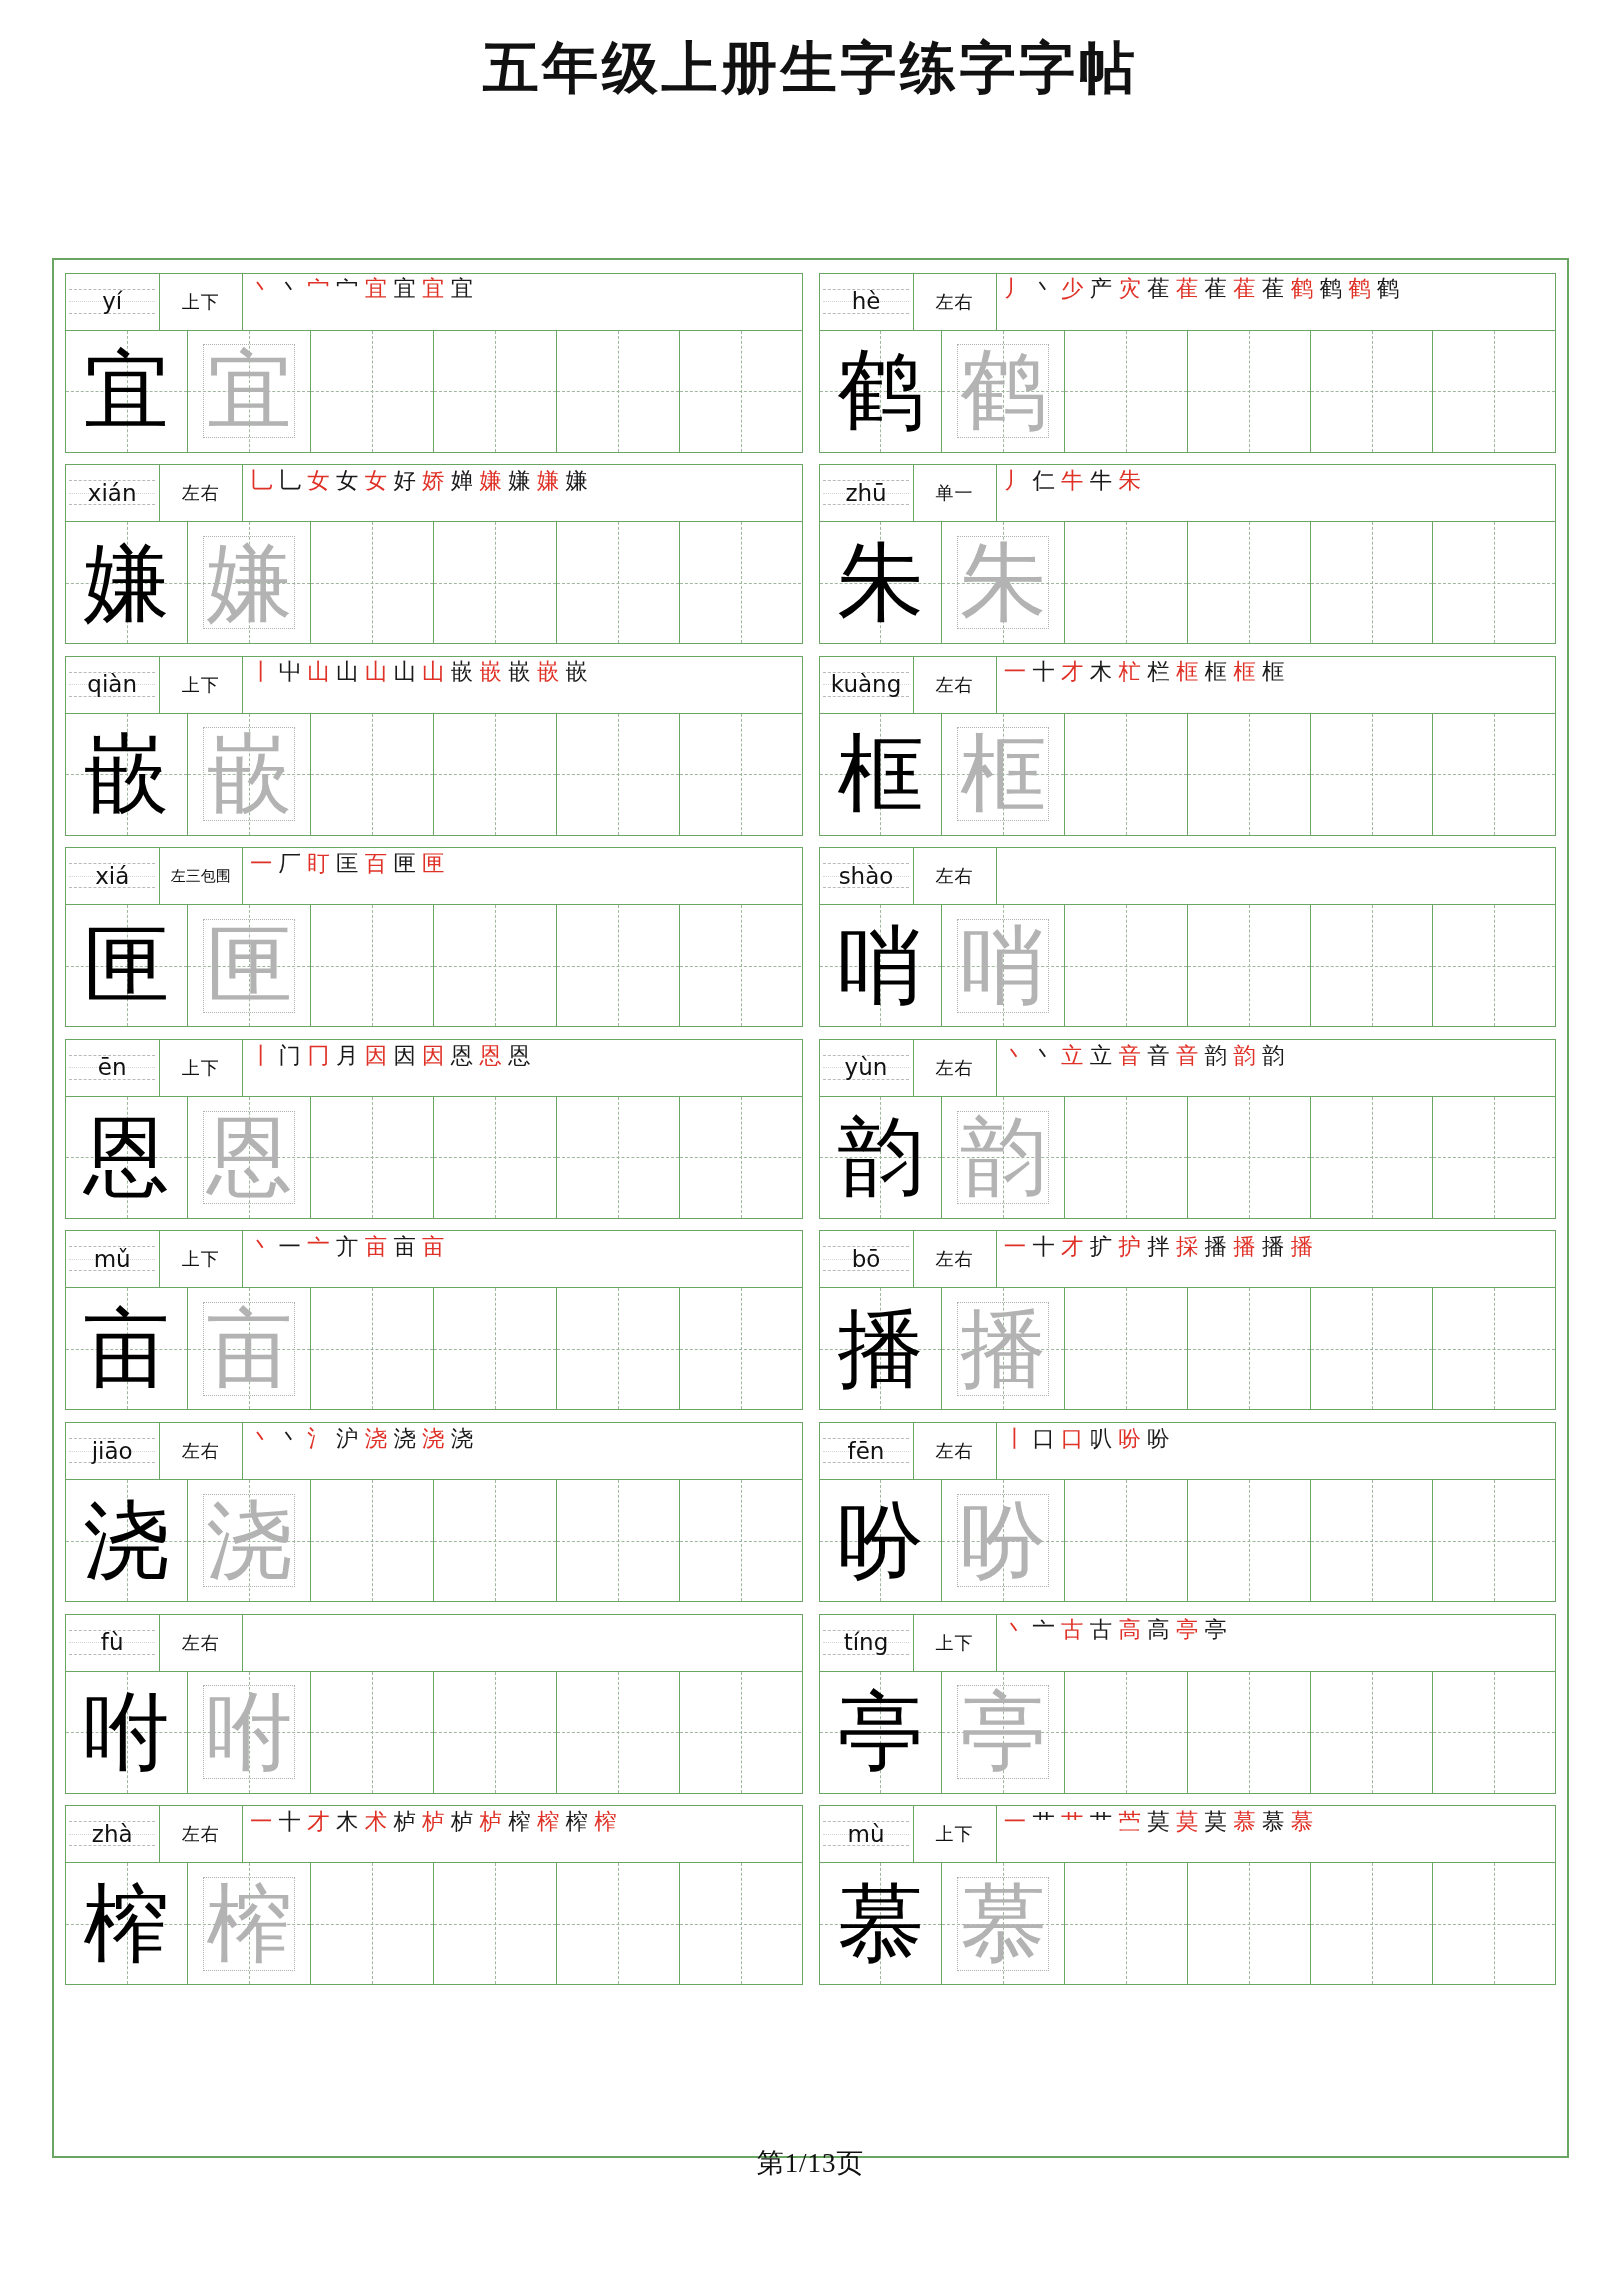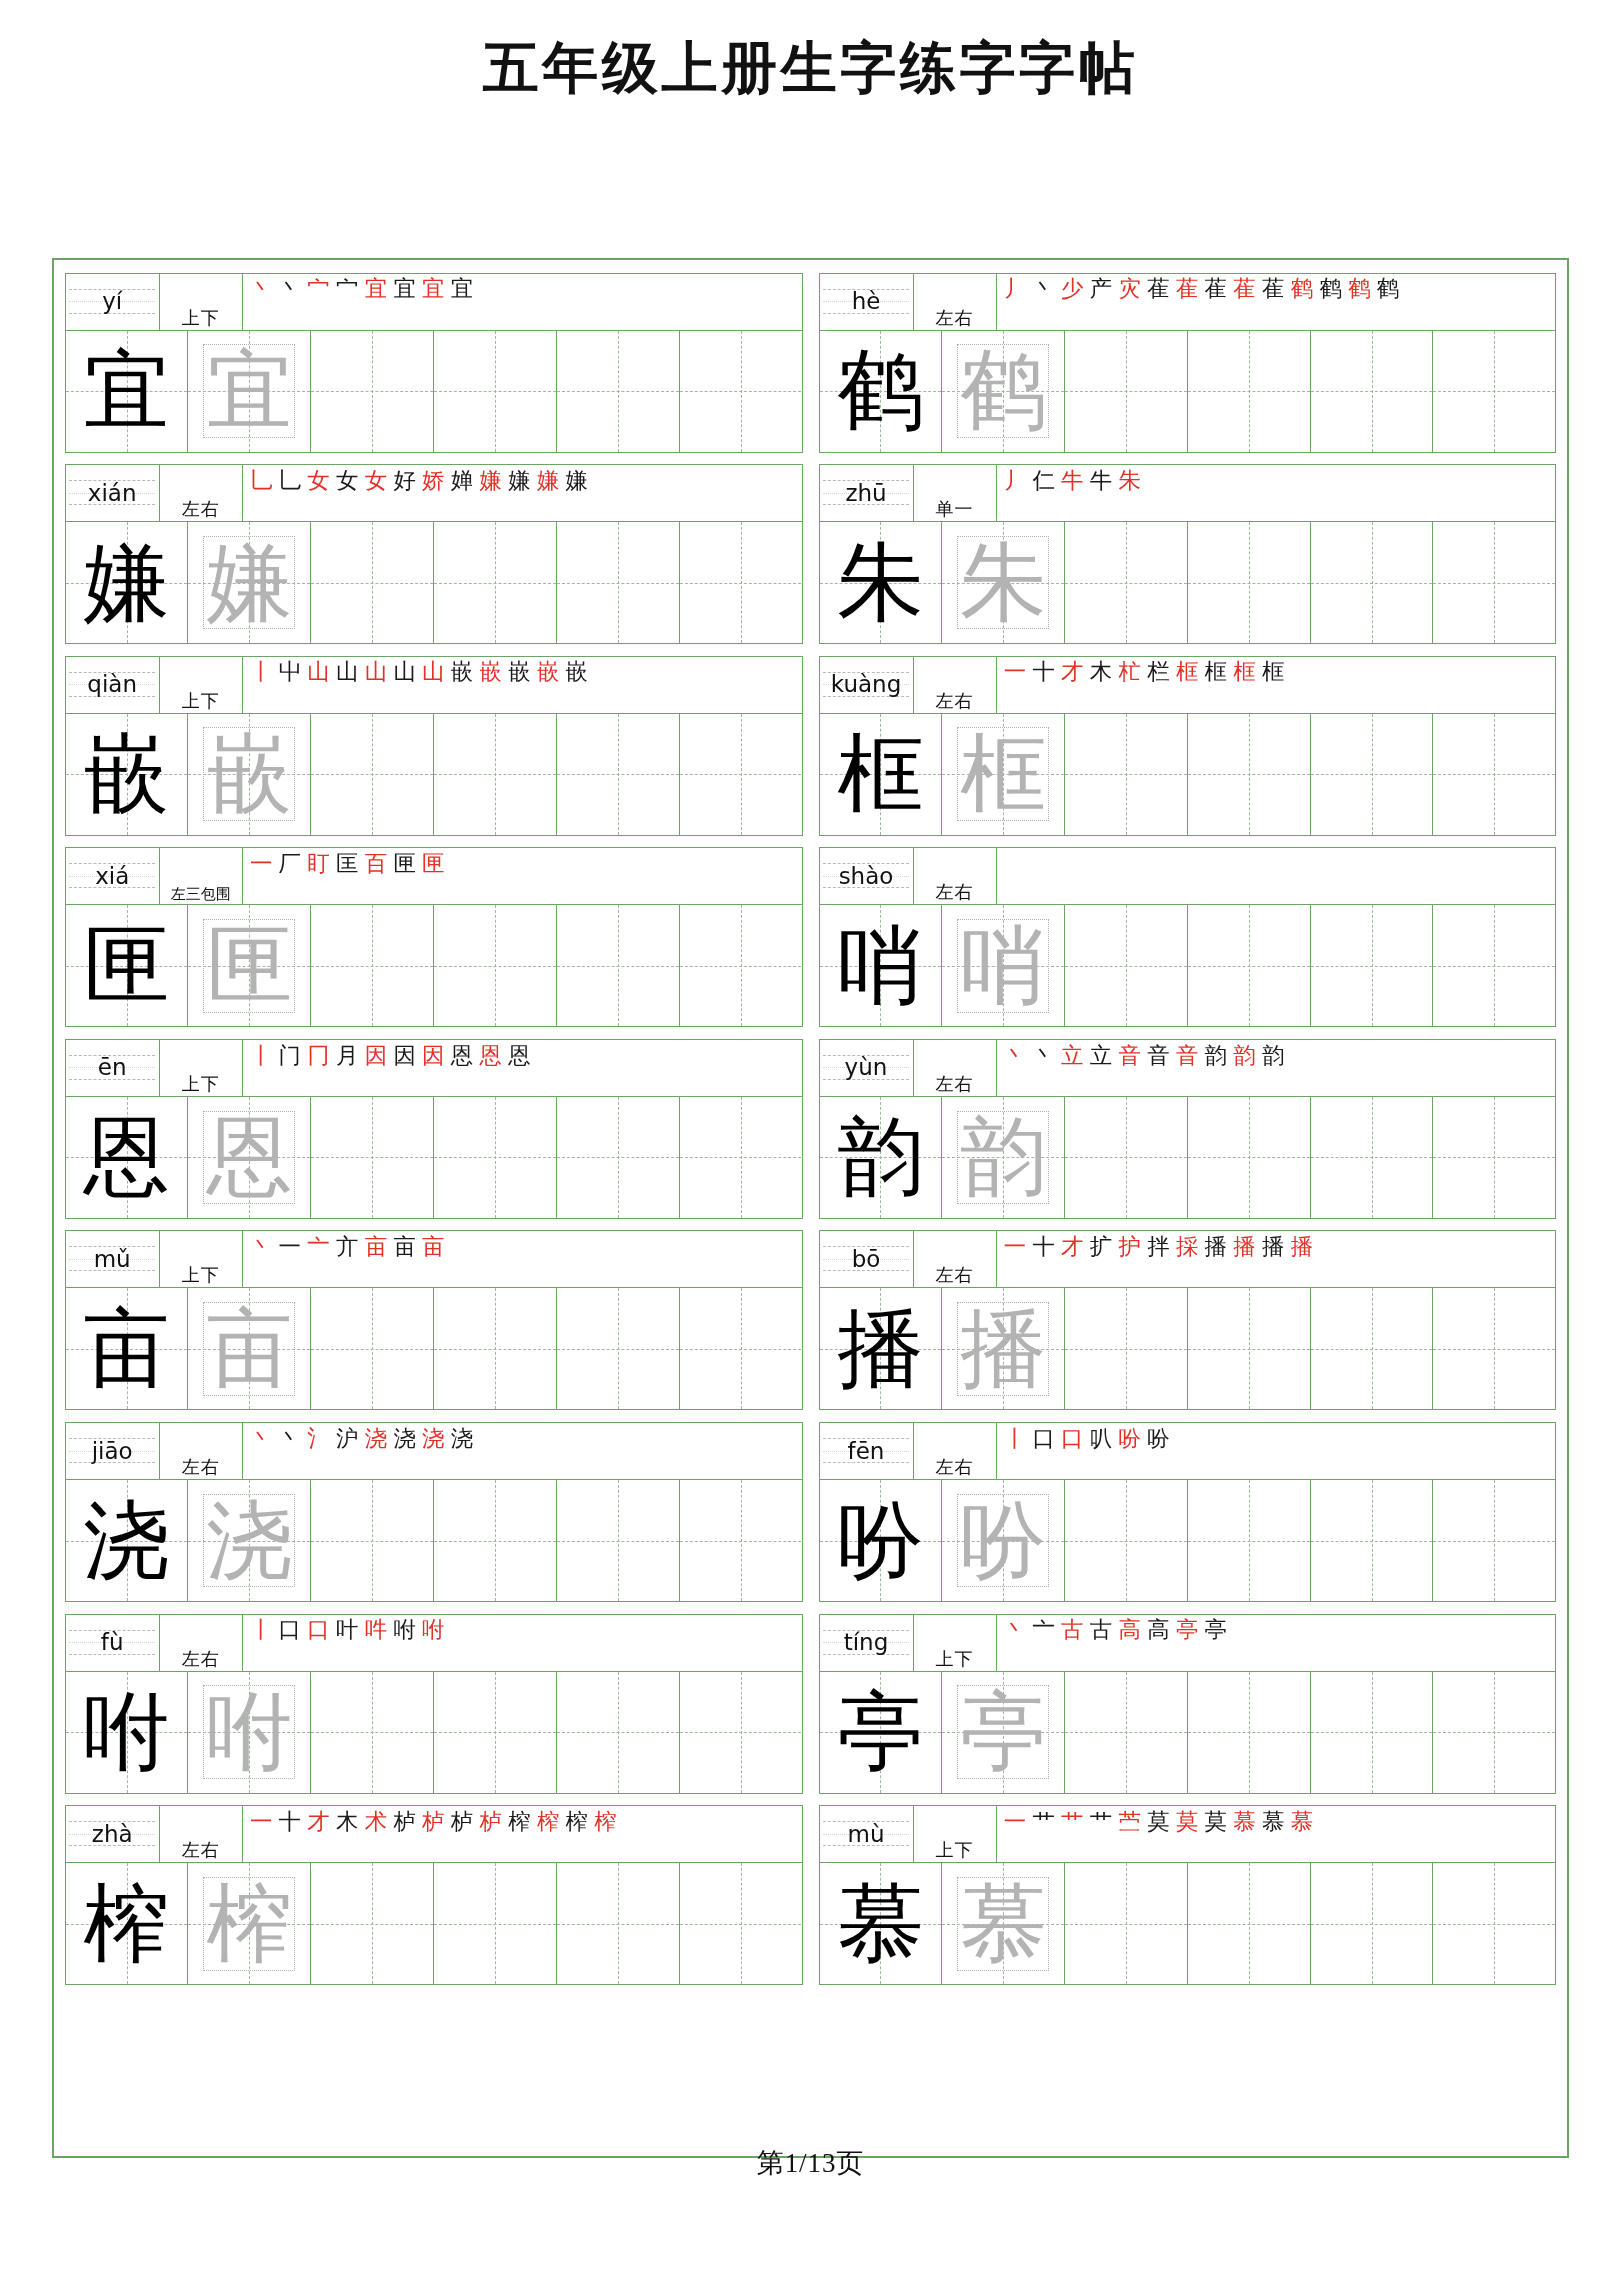--- a/index.html
+++ b/index.html
@@ -102,21 +102,21 @@
     border-top:0.9px dotted #d5d5d5;
   }
   .pinyin{
     position:relative;z-index:2;
     font-family:"DejaVu Sans", sans-serif;
     font-size:23px;color:#111;line-height:1;
   }
   .struct-cell{
     width:83px;
     border-right:1.8px solid #6aa564;
-    display:flex;align-items:flex-end;justify-content:center;
+    display:flex;align-items:center;justify-content:center;
     box-sizing:border-box;
   }
   .struct{
     font-family:"Liberation Serif", serif;
     font-size:18px;color:#111;letter-spacing:0.9px;
   }
   .struct.small{font-size:15px;letter-spacing:0;}
   .strokes-cell{
     flex:1;
     box-sizing:border-box;
@@ -366,23 +366,20 @@
           </div>
           <div class="row">
             <div class="rhead">
               <div class="pinyin-cell">
                 <div class="pinyin-guide"></div>
                 <span class="pinyin">fù</span>
               </div>
               <div class="struct-cell">
                 <span class="struct">左右</span>
               </div>
-              <div class="strokes-cell">
-                <div class="strokes"><span style="color:#e03127">丨</span><span style="color:#1a1a1a">口</span><span style="color:#e03127">口</span><span style="color:#1a1a1a">叶</span><span style="color:#e03127">吽</span><span style="color:#1a1a1a">咐</span><span style="color:#e03127">咐</span></div>
-              </div>
             </div>
             <div class="rbody">
               <div class="cell">
                 <span class="glyph">咐</span>
               </div>
               <div class="cell">
                 <span class="glyph trace">咐</span>
               </div>
               <div class="cell"></div>
               <div class="cell"></div>

